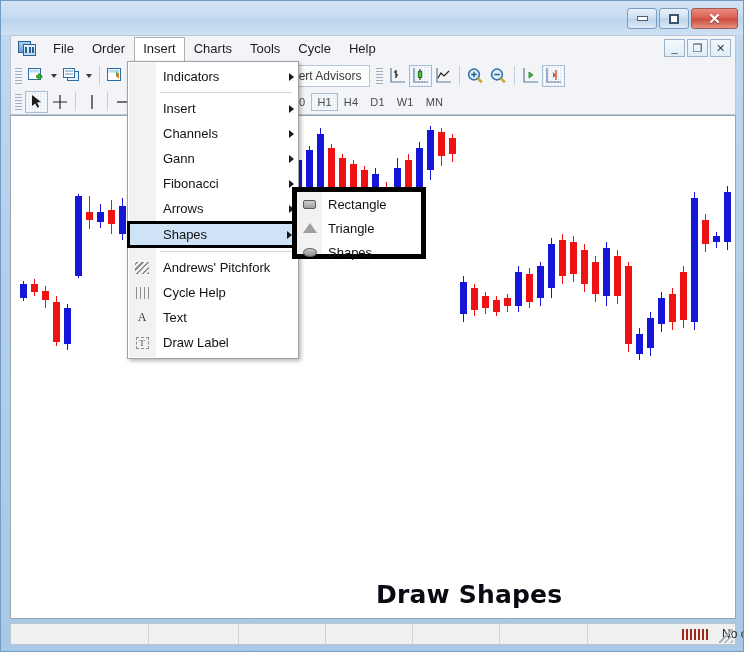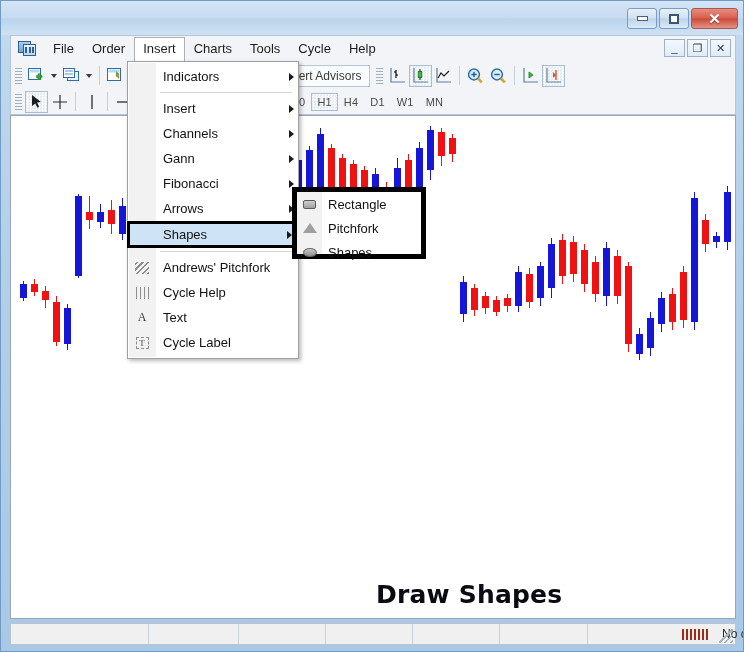--- a/index.html
+++ b/index.html
@@ -851,38 +851,38 @@
       <span class="dd-ico">
           <span class="ic-textA">A</span>
         </span>
       <span class="dd-txt">Text</span>
       <span class="dd-sub"></span>
     </div>
     <div class="dd-row">
       <span class="dd-ico">
           <span class="ic-textL">T</span>
         </span>
-      <span class="dd-txt">Cycle Label</span>
+      <span class="dd-txt">Draw Label</span>
       <span class="dd-sub"></span>
     </div>
   </div>
 
   <div class="submenu">
     <div class="sm-gutter"></div>
     <div class="sm-row">
       <span class="sm-ico">
           <span class="ic-rect"></span>
         </span>
       <span class="sm-txt">Rectangle</span>
     </div>
     <div class="sm-row">
       <span class="sm-ico">
           <span class="ic-tri"></span>
         </span>
-      <span class="sm-txt">Pitchfork</span>
+      <span class="sm-txt">Triangle</span>
     </div>
     <div class="sm-row">
       <span class="sm-ico">
           <span class="ic-ell"></span>
         </span>
       <span class="sm-txt">Shapes</span>
     </div>
   </div>
 
 </div>

